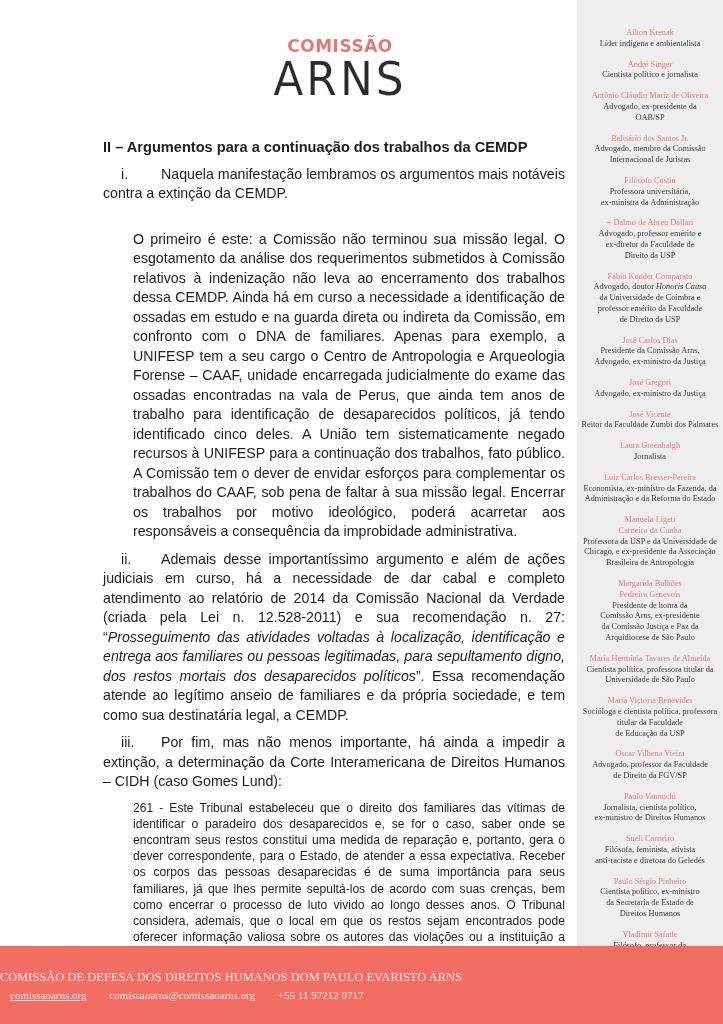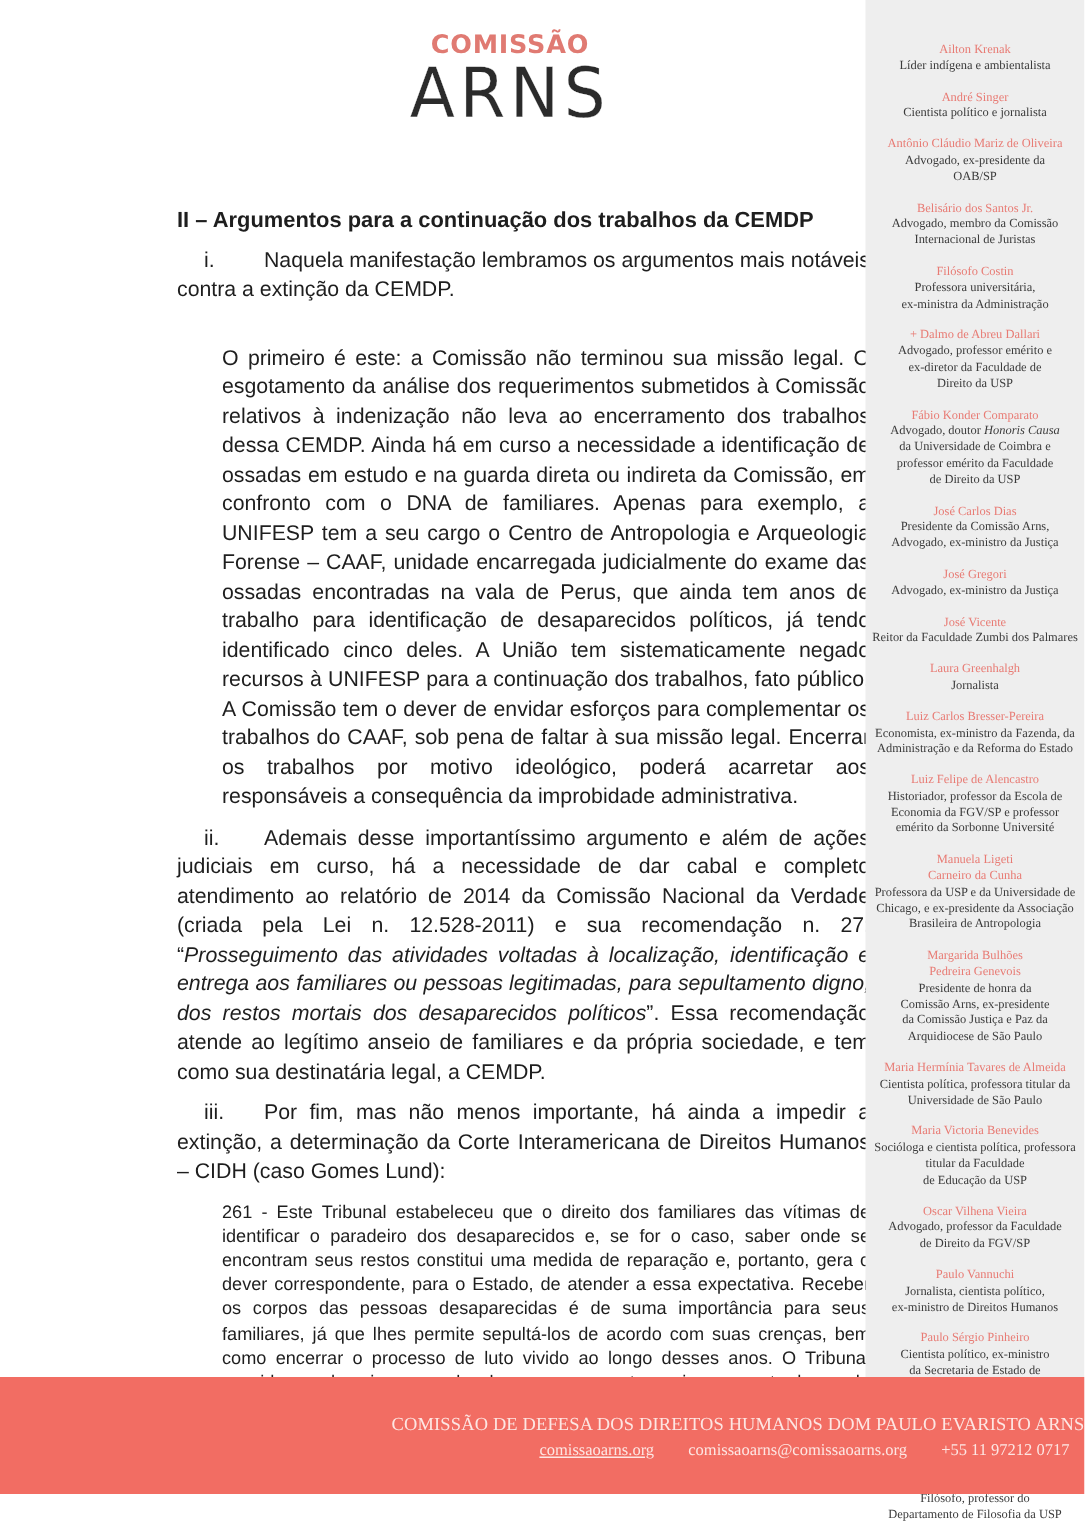--- a/index.html
+++ b/index.html
@@ -3,21 +3,21 @@
 <meta charset="utf-8">
 <style>
   html, body { margin: 0; padding: 0; }
   body {
     width: 723px; height: 1024px; position: relative; overflow: hidden;
     background: #ffffff;
     font-family: "Liberation Sans", sans-serif;
     color: #1e1e1e;
   }
   .logo {
-    position: absolute; left: 260px; top: 20px; width: 160px; text-align: center;
+    position: absolute; left: 260px; top: 36px; width: 160px; text-align: center;
   }
   .logo-top {
     font-family: "DejaVu Sans", sans-serif; font-weight: bold;
     color: #e07a72; font-size: 17px; letter-spacing: 0.5px; line-height: 20px;
   }
   .logo-bottom {
     font-family: "DejaVu Sans", sans-serif; font-weight: 200;
     color: #2b2b2b; font-size: 44px; letter-spacing: 3px; line-height: 46px;
     -webkit-text-stroke: 0.2px #fff; font-weight: normal;
     transform: scaleY(1.05);
@@ -27,40 +27,40 @@
     background: #eeeeee;
     font-family: "Liberation Serif", serif; font-size: 8.3px; line-height: 10.8px;
     text-align: center; color: #444;
     padding-top: 28px; box-sizing: border-box;
   }
   .member { margin-bottom: 10px; }
   .member .name { color: #e87b74; }
   .member .role { color: #3a3a3a; white-space: pre-line; }
   .member .role i { font-style: italic; }
   .main {
-    position: absolute; left: 118px; top: 138px; width: 462px;
+    position: absolute; left: 103px; top: 138px; width: 462px;
     font-size: 14.2px; line-height: 19.5px;
   }
   .heading { font-weight: bold; font-size: 14.6px; margin: 0 0 7px 0; }
   .para { text-align: justify; margin: 0; }
   .para .num { display: inline-block; padding-left: 18px; width: 40px; }
   .indent-block {
     margin: 26px 0 8px 30px; text-align: justify; text-align-last: left;
   }
   .indent-block.last-justify { text-align-last: auto; }
   .quote-block {
     margin: 8px 0 0 30px; font-size: 12.1px; line-height: 16.2px; text-align: justify;
   }
   .para-ii { margin-top: 6px; }
   .para-iii { margin-top: 8px; }
   em { font-style: italic; }
   .footer {
-    position: absolute; left: 0; top: 918px; width: 723px; height: 78px;
+    position: absolute; left: 0; top: 946px; width: 723px; height: 78px;
     background: #f26d63; color: #fde6e3;
-    font-family: "Liberation Serif", serif; text-align: right;
+    font-family: "Liberation Serif", serif; text-align: left;
   }
   .footer-title { margin-top: 24px; font-size: 12.3px; letter-spacing: 0.1px; }
   .footer-contacts { margin-top: 4px; font-size: 11px; }
   .footer-contacts span { margin: 0 10px; }
   .footer-contacts .site { text-decoration: underline; }
 </style>
 </head>
 <body>
 
 <div class="logo">
@@ -135,26 +135,20 @@
   <div class="member">
       <div class="name">Laura Greenhalgh</div>
       <div class="role">Jornalista</div>
     </div>
   <div class="member">
       <div class="name">Luiz Carlos Bresser-Pereira</div>
       <div class="role">Economista, ex-ministro da Fazenda, da
 Administração e da Reforma do Estado</div>
     </div>
   <div class="member">
-      <div class="name">Luiz Felipe de Alencastro</div>
-      <div class="role">Historiador, professor da Escola de
-Economia da FGV/SP e professor
-emérito da Sorbonne Université</div>
-    </div>
-  <div class="member">
       <div class="name role" style="color:#e87b74">Manuela Ligeti
 Carneiro da Cunha</div>
       <div class="role">Professora da USP e da Universidade de
 Chicago, e ex-presidente da Associação
 Brasileira de Antropologia</div>
     </div>
   <div class="member">
       <div class="name role" style="color:#e87b74">Margarida Bulhões
 Pedreira Genevois</div>
       <div class="role">Presidente de honra da
@@ -177,29 +171,29 @@
       <div class="name">Oscar Vilhena Vieira</div>
       <div class="role">Advogado, professor da Faculdade
 de Direito da FGV/SP</div>
     </div>
   <div class="member">
       <div class="name">Paulo Vannuchi</div>
       <div class="role">Jornalista, cientista político,
 ex-ministro de Direitos Humanos</div>
     </div>
   <div class="member">
+      <div class="name">Sueli Carneiro</div>
+      <div class="role">Filósofa, feminista, ativista
+anti-racista e diretora do Geledés</div>
+    </div>
+  <div class="member">
       <div class="name">Paulo Sérgio Pinheiro</div>
       <div class="role">Cientista político, ex-ministro
 da Secretaria de Estado de
 Direitos Humanos</div>
-    </div>
-  <div class="member">
-      <div class="name">Sueli Carneiro</div>
-      <div class="role">Filósofa, feminista, ativista
-anti-racista e diretora do Geledés</div>
     </div>
   <div class="member">
       <div class="name">Vladimir Safatle</div>
       <div class="role">Filósofo, professor do
 Departamento de Filosofia da USP</div>
     </div>
 </div>
 
 <div class="footer">
   <div class="footer-title">COMISSÃO DE DEFESA DOS DIREITOS HUMANOS DOM PAULO EVARISTO ARNS</div>

